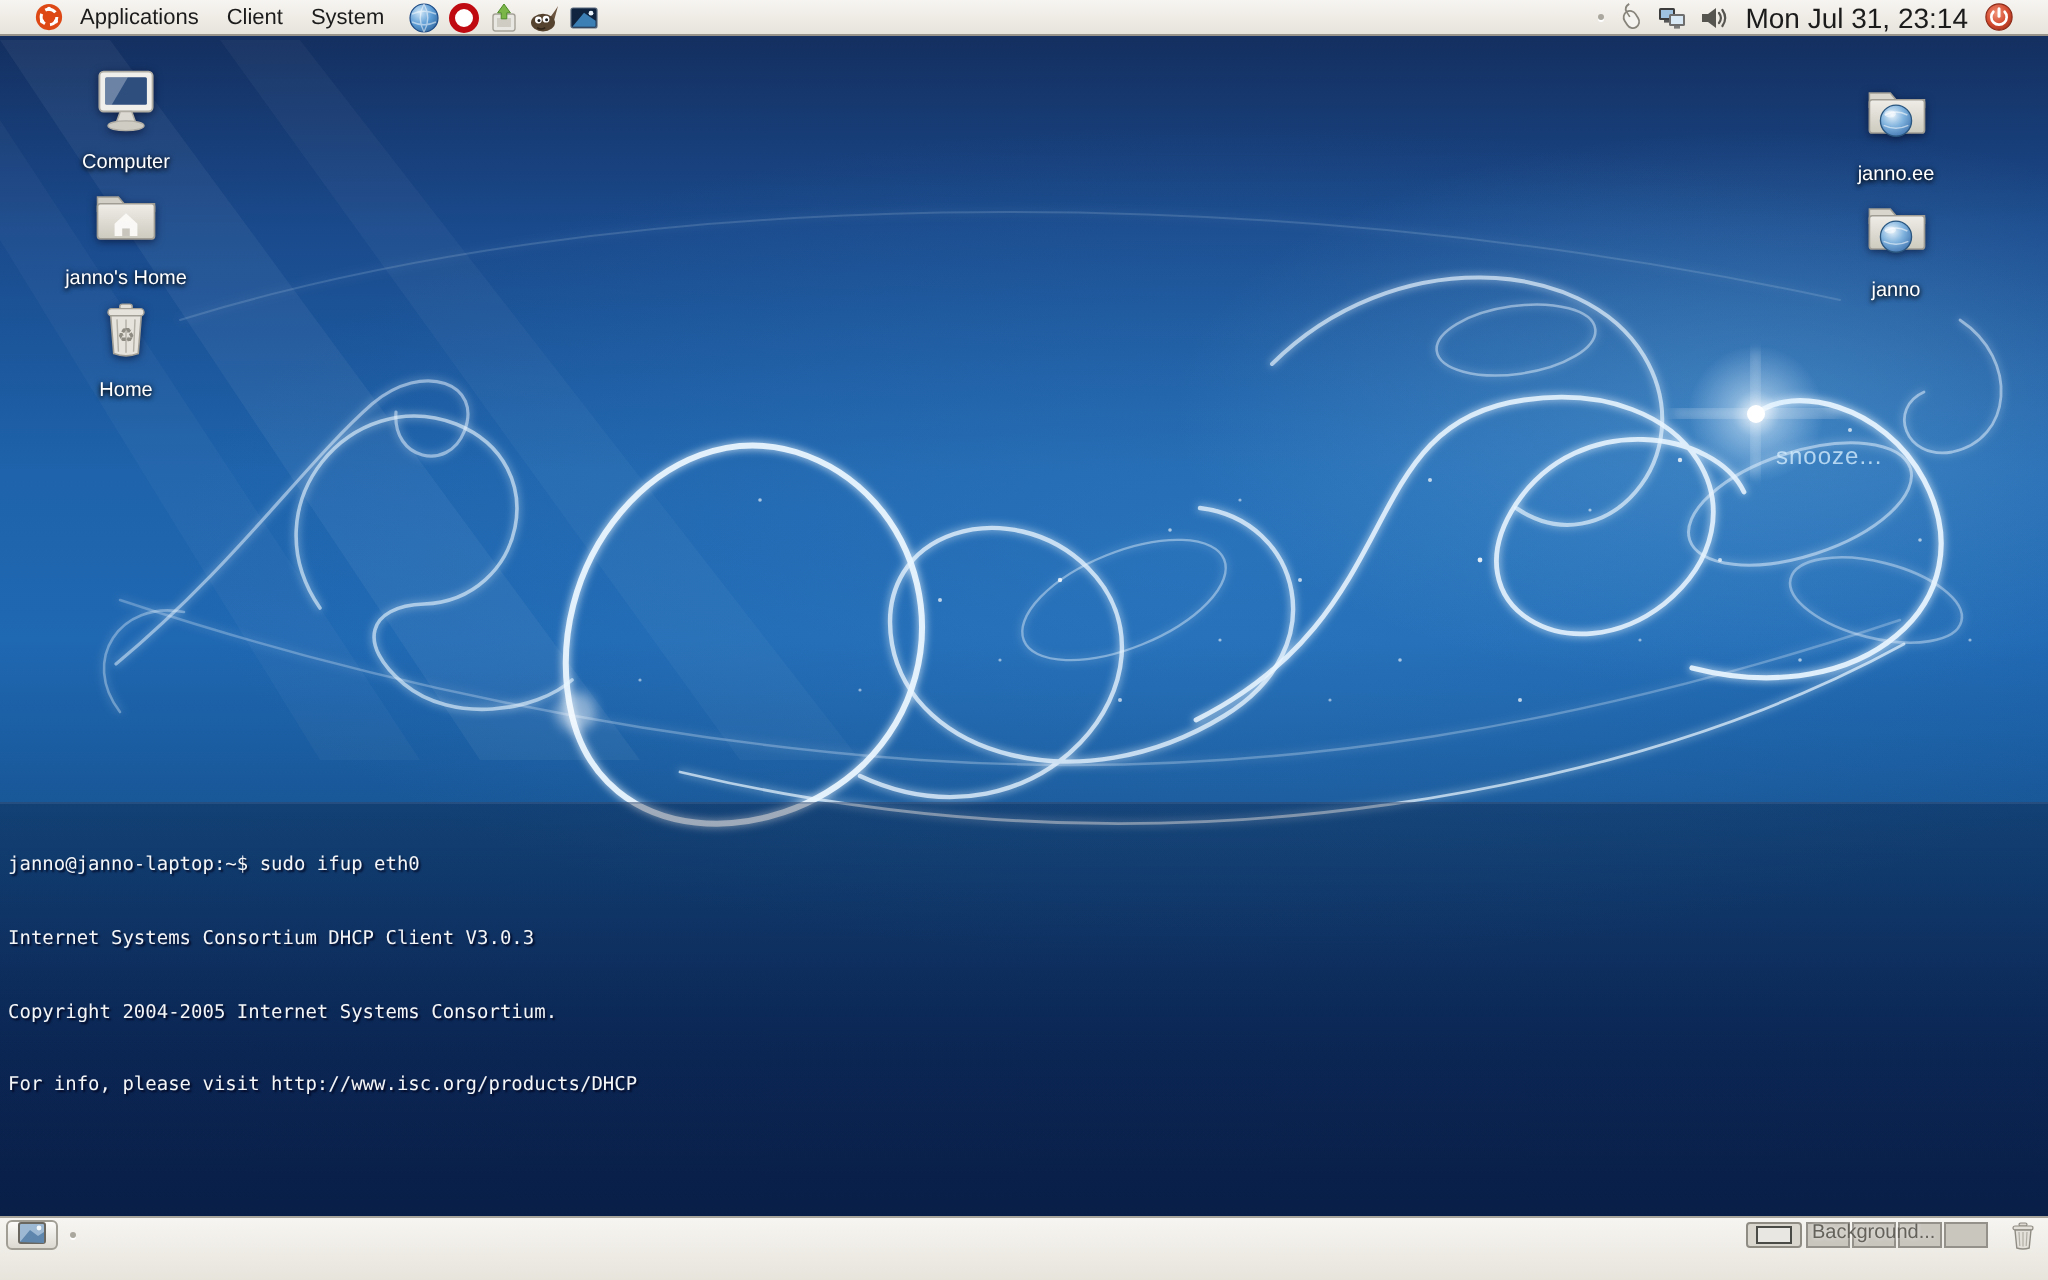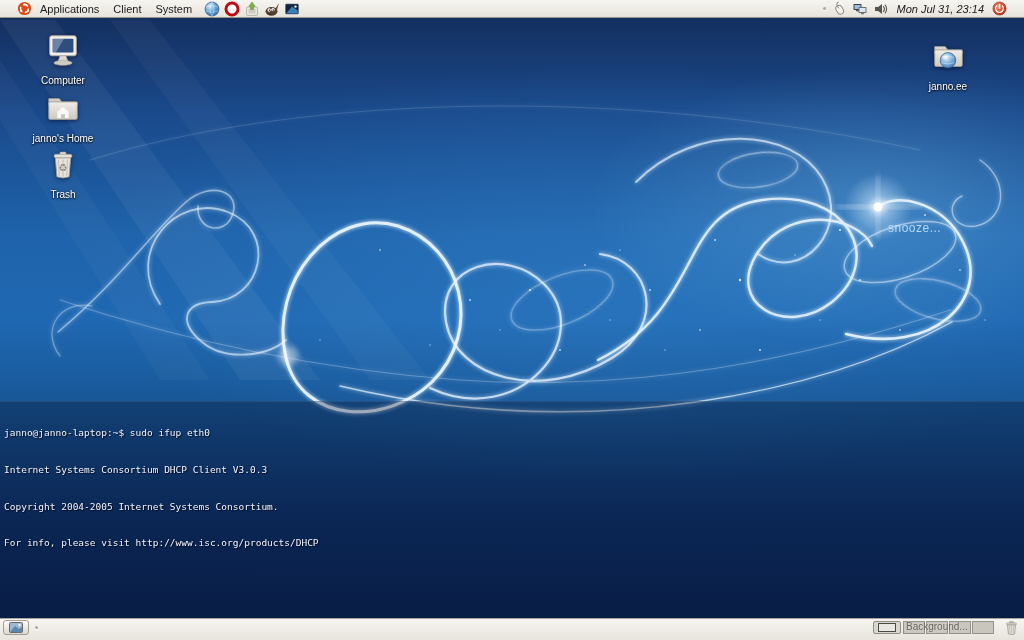--- a/index.html
+++ b/index.html
@@ -2,28 +2,28 @@
 <html><head>
 <meta charset="utf-8">
 <style>
   html,body{margin:0;padding:0;}
   body{width:1024px;height:640px;overflow:hidden;font-family:"Liberation Sans",sans-serif;-webkit-font-smoothing:antialiased;}
   .screen{position:relative;width:1024px;height:640px;background:#0b2a5c;}
 
   
   .panel{position:absolute;left:0;right:0;background:linear-gradient(#f7f5f1,#e7e4dc);box-sizing:border-box;z-index:30;}
   .panel.top{top:0;height:18px;border-bottom:1px solid #97938a;display:flex;align-items:center;padding:0 16px;}
-  .panel.bottom{bottom:0;height:22px;border-top:1px solid #a8a59c;}
+  .panel.bottom{bottom:0;height:32px;border-top:1px solid #a8a59c;}
   .menu-item{font-size:11px;color:#1b1b1b;padding:1px 7px;cursor:default;}
   .launchers{display:flex;align-items:center;gap:3px;margin-left:4px;}
   .launcher{width:17px;height:17px;display:flex;align-items:center;justify-content:center;}
   .p-right{margin-left:auto;display:flex;align-items:center;gap:5px;}
   .handle-dot{width:3px;height:3px;border-radius:50%;background:#aaa79e;box-shadow:0 1px 0 #fff;}
   .status-icon{width:16px;height:16px;display:flex;align-items:center;justify-content:center;}
-  .clock{font-size:11px;color:#1b1b1b;padding:0 3px;white-space:nowrap;font-style:italic;}
+  .clock{font-size:14px;color:#1b1b1b;padding:0 3px;white-space:nowrap;}
   .logout-btn{width:15px;height:15px;display:flex;align-items:center;justify-content:center;margin-right:1px;}
 
   
   .desktop{position:absolute;top:18px;left:0;right:0;bottom:18px;overflow:hidden;
     background:
       radial-gradient(ellipse 420px 200px at 86% 31%, rgba(140,210,250,.28), rgba(140,210,250,0) 70%),
       radial-gradient(ellipse 700px 280px at 60% 42%, rgba(60,140,210,.35), rgba(60,140,210,0) 75%),
       linear-gradient(180deg,#142f60 0%,#1a4a8c 16%,#1e63ab 36%,#1f68b2 50%,#175493 66%,#0f3670 83%,#0b2a5e 100%);}
   .wall-svg{position:absolute;left:0;top:0;width:1024px;height:604px;display:block;}
   .snooze{position:absolute;left:888px;top:203px;font-size:12px;letter-spacing:.5px;color:rgba(210,235,252,.8);z-index:5;}
@@ -279,34 +279,46 @@
     <div class="dicon col-l pos-l3">
       <span>
         <svg width="36" height="36" viewBox="0 0 40 40">
             <rect x="16.5" y="4.5" width="7" height="3" rx="1.5" fill="#e3e0d9" stroke="#a29f97" stroke-width=".8"></rect>
             <rect x="10" y="7" width="20" height="4" rx="2" fill="#e6e3dc" stroke="#a29f97" stroke-width=".8"></rect>
             <path d="M11.5,11 H28.5 L26.8,32 Q20,34.5 13.2,32 Z" fill="#e6e3dc" stroke="#a29f97" stroke-width=".9"></path>
             <path d="M15,13 L15.8,31 M20,13 L20,31.5 M25,13 L24.2,31" stroke="#b4b1a8" stroke-width=".8"></path>
             <text x="20" y="25.5" font-size="11" text-anchor="middle" fill="#8e8b83" font-family="DejaVu Sans,sans-serif">♻</text>
           </svg>
       </span>
-      <span class="lbl">Trash</span>
+      <span class="lbl">Home</span>
     </div>
 
     <div class="dicon col-r pos-r1">
       <span>
         <svg width="38" height="38" viewBox="0 0 40 40">
             <path d="M6,9 h11 l3,3.5 h15 v4 H6 Z" fill="#d9d6cd" stroke="#a09d95" stroke-width=".8"></path>
             <rect x="6" y="12.5" width="29" height="17.5" rx="1.5" fill="url(#gr-folder)" stroke="#a09d95" stroke-width=".9"></rect>
             <circle cx="20" cy="23.5" r="8.2" fill="url(#gr-fglobe)" stroke="#2a567f" stroke-width=".7"></circle>
             <path d="M14,20.5 Q20,17.5 26,20.5 M13.5,26 Q20,29 26.5,26" stroke="rgba(255,255,255,.55)" stroke-width=".8" fill="none"></path>
             <ellipse cx="17" cy="20" rx="3" ry="1.8" fill="rgba(255,255,255,.5)"></ellipse>
           </svg>
       </span>
       <span class="lbl">janno.ee</span>
+    </div>
+    <div class="dicon col-r pos-r2">
+      <span>
+        <svg width="38" height="38" viewBox="0 0 40 40">
+            <path d="M6,9 h11 l3,3.5 h15 v4 H6 Z" fill="#d9d6cd" stroke="#a09d95" stroke-width=".8"></path>
+            <rect x="6" y="12.5" width="29" height="17.5" rx="1.5" fill="url(#gr-folder)" stroke="#a09d95" stroke-width=".9"></rect>
+            <circle cx="20" cy="23.5" r="8.2" fill="url(#gr-fglobe)" stroke="#2a567f" stroke-width=".7"></circle>
+            <path d="M14,20.5 Q20,17.5 26,20.5 M13.5,26 Q20,29 26.5,26" stroke="rgba(255,255,255,.55)" stroke-width=".8" fill="none"></path>
+            <ellipse cx="17" cy="20" rx="3" ry="1.8" fill="rgba(255,255,255,.5)"></ellipse>
+          </svg>
+      </span>
+      <span class="lbl">janno</span>
     </div>
 
     <div class="term-overlay"></div>
     <div class="term">
       <div class="line">janno@janno-laptop:~$ sudo ifup eth0</div>
       <div class="line">Internet Systems Consortium DHCP Client V3.0.3</div>
       <div class="line">Copyright 2004-2005 Internet Systems Consortium.</div>
       <div class="line">For info, please visit http://www.isc.org/products/DHCP</div>
       <div class="line"></div>
       

